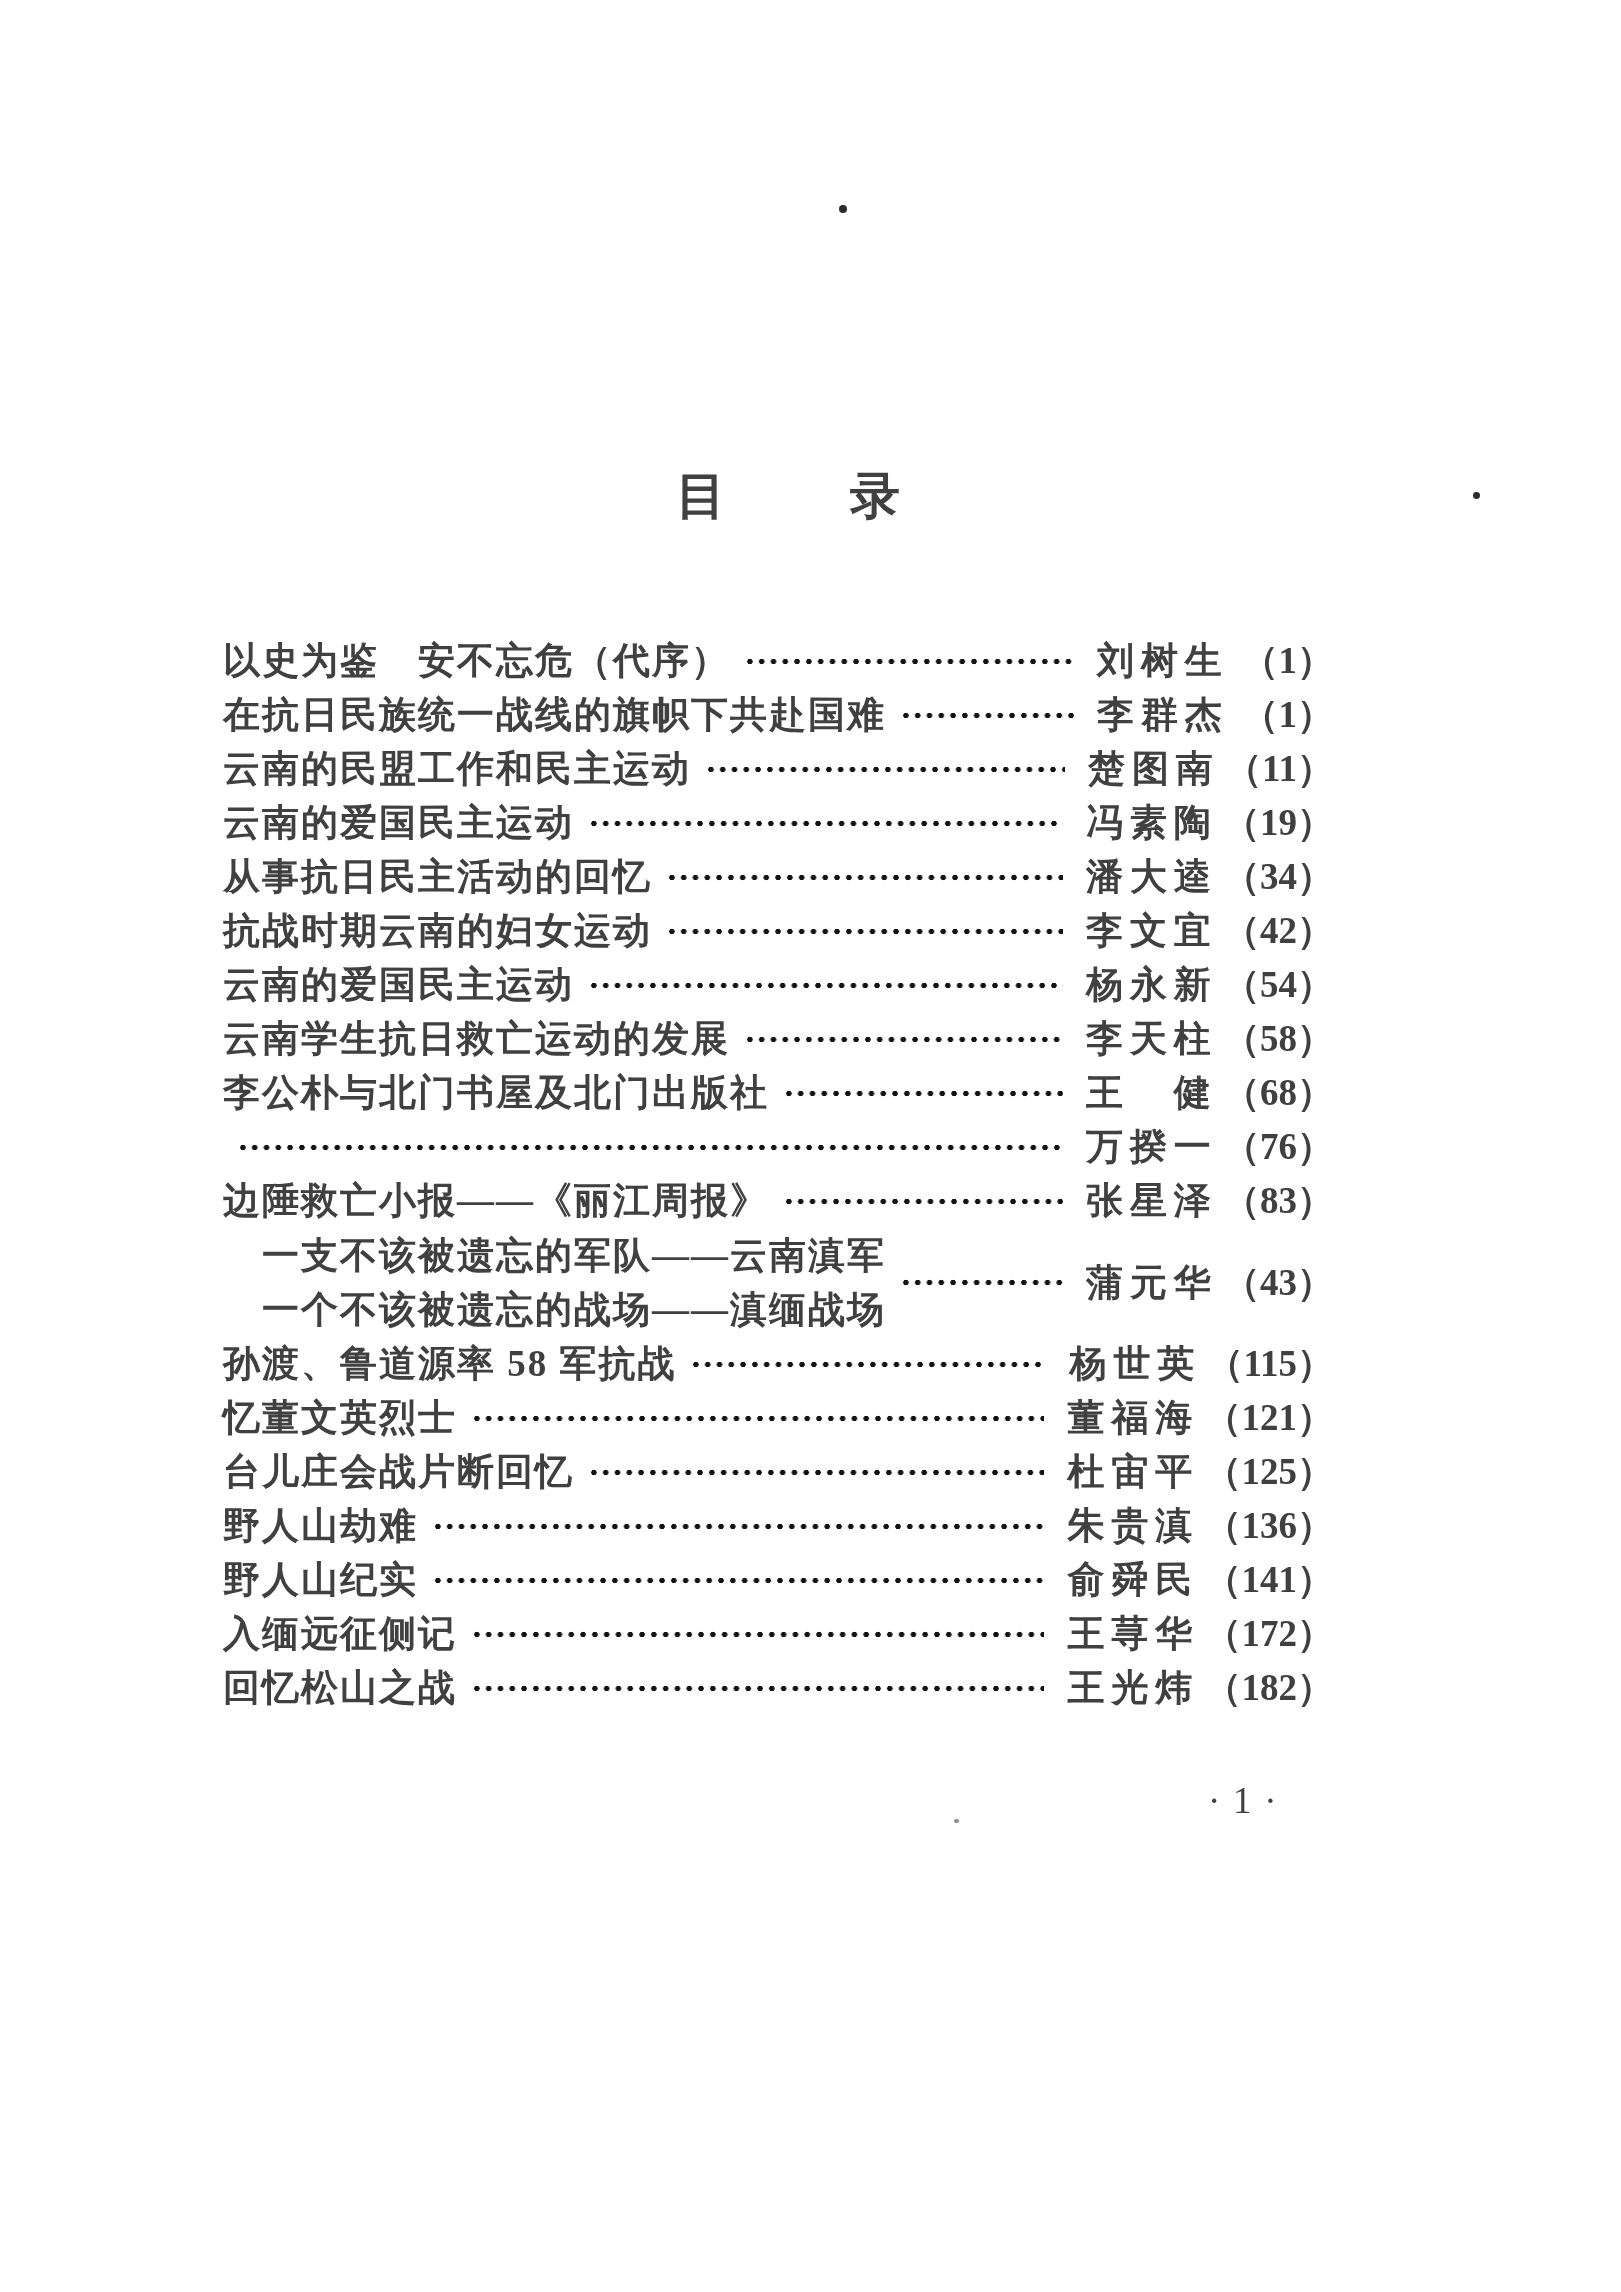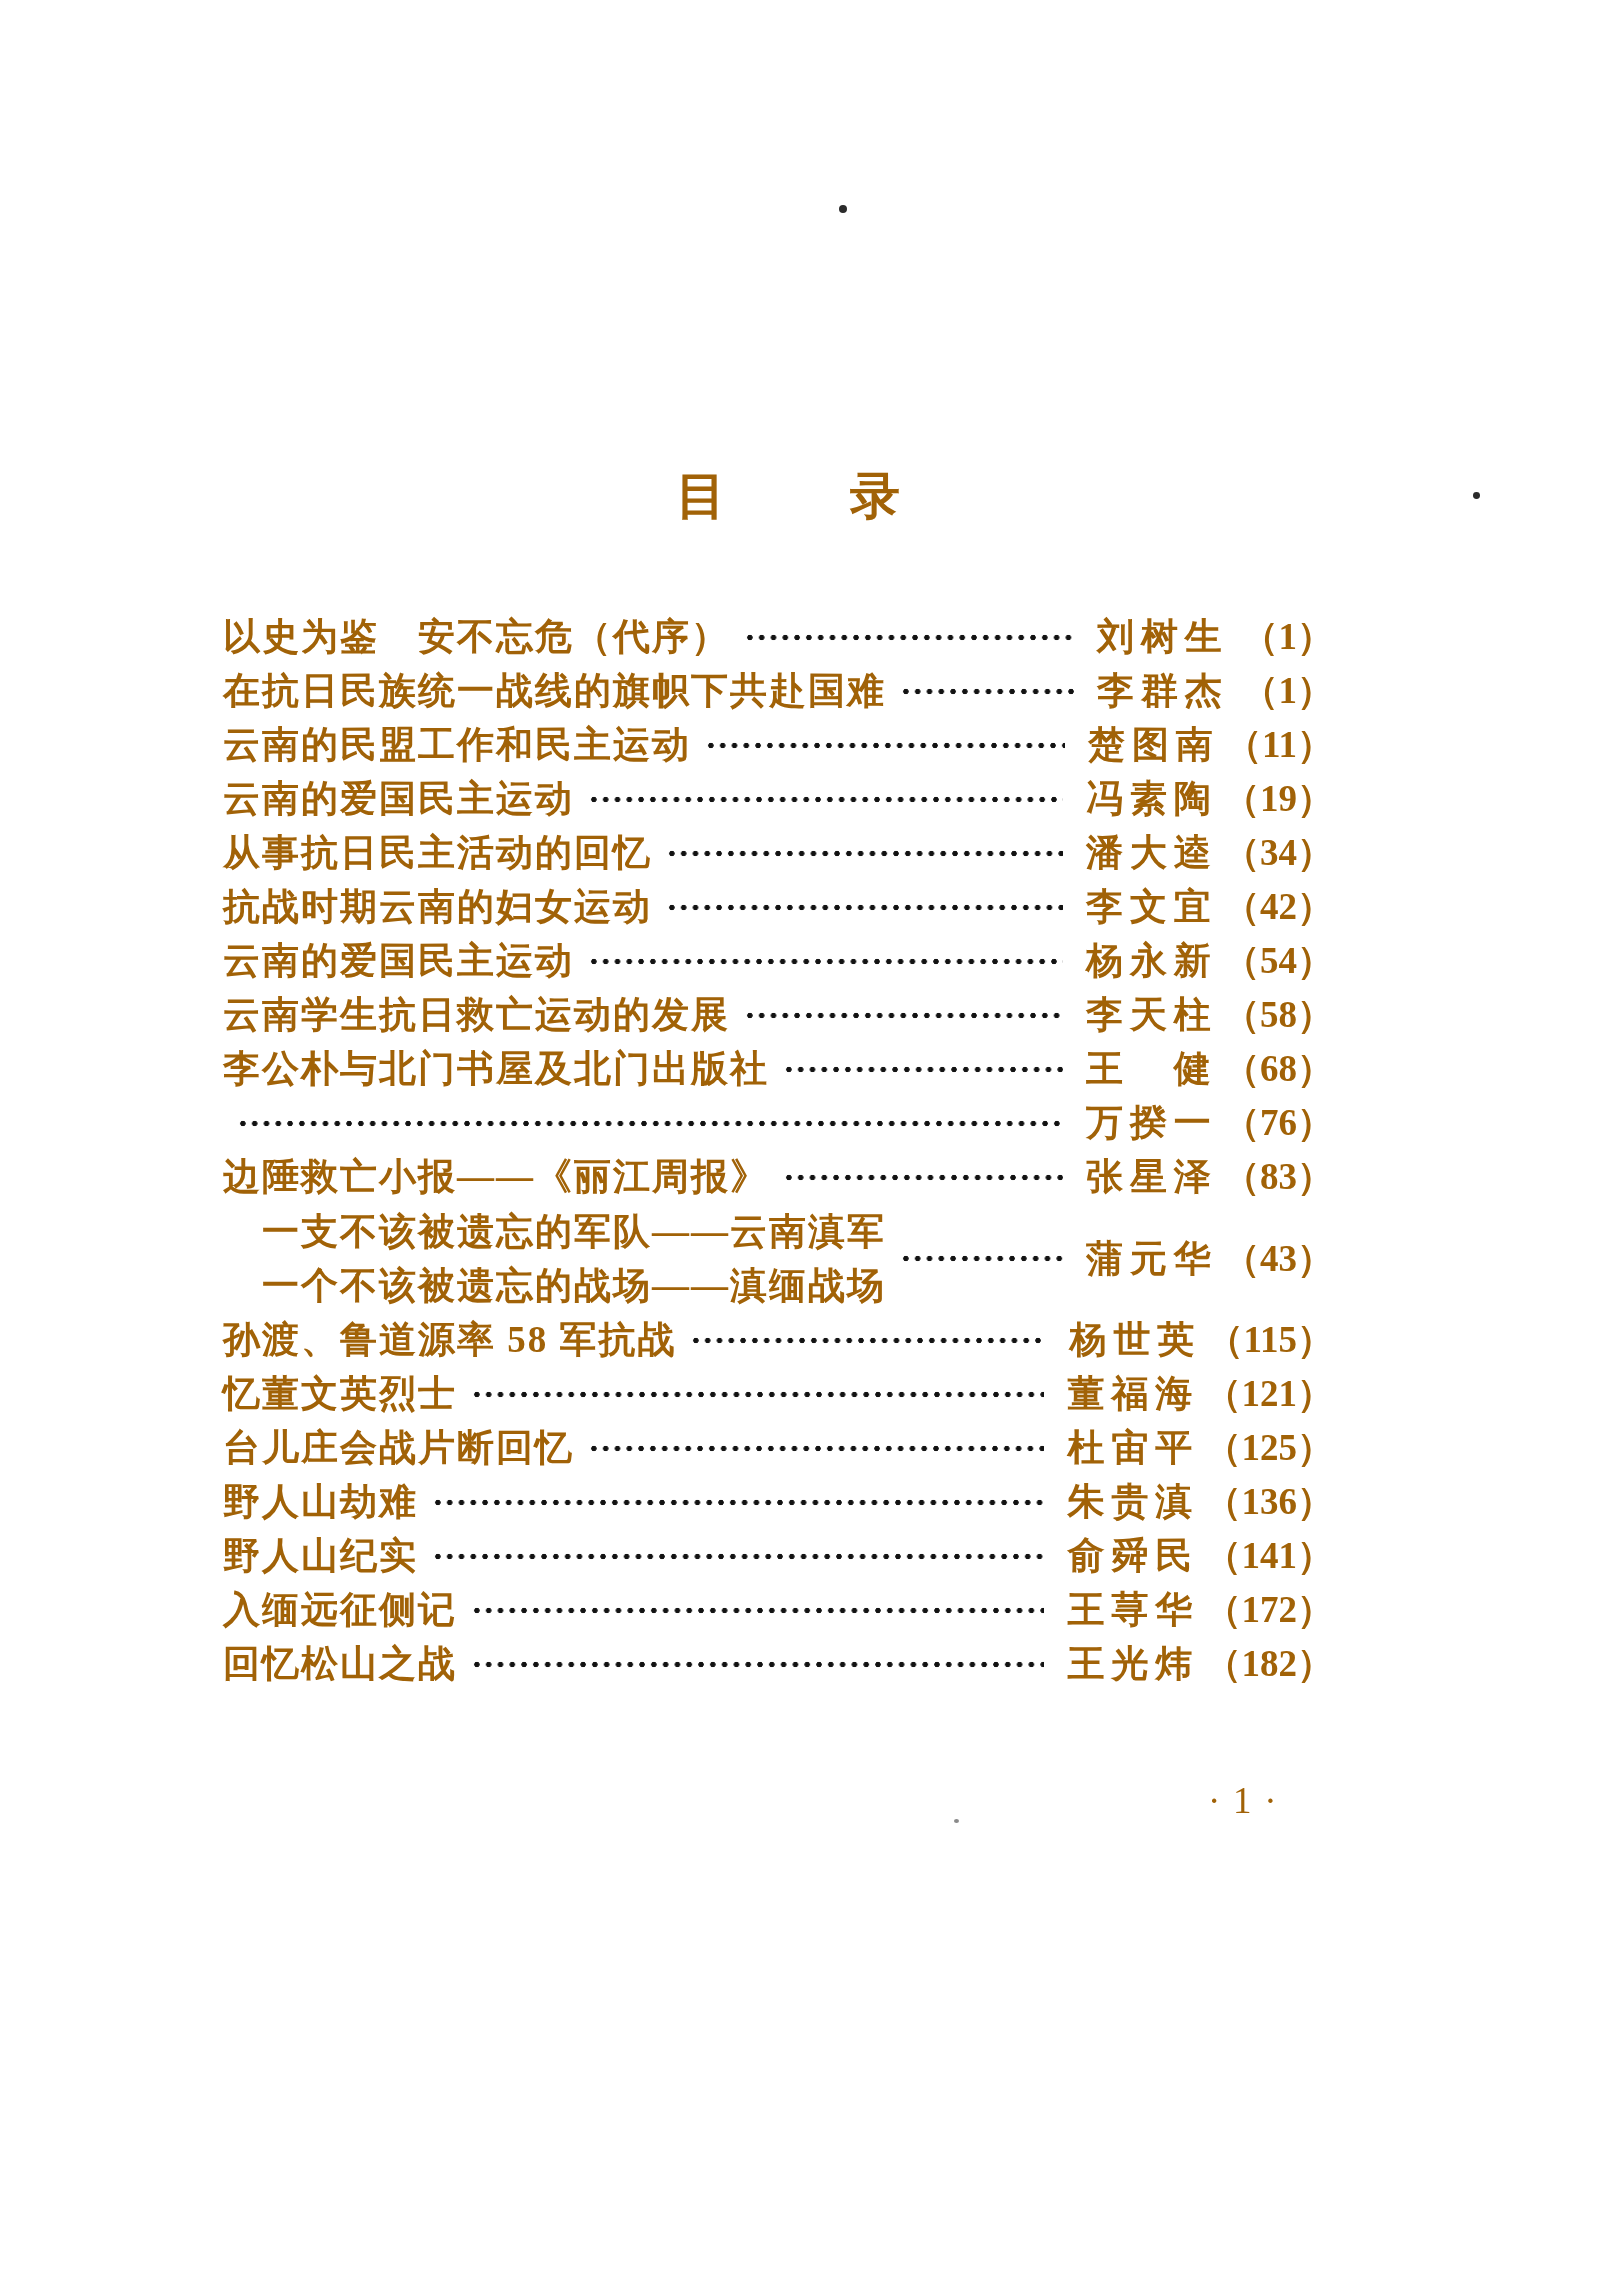--- a/index.html
+++ b/index.html
@@ -5,38 +5,38 @@
   html, body {
     margin: 0;
     padding: 0;
     background: #ffffff;
   }
   .sheet {
     position: relative;
     width: 1621px;
     height: 2293px;
     background: #ffffff;
-    color: #a16207;
+    color: #404040;
     font-family: "Liberation Serif", "DejaVu Serif", serif;
     overflow: hidden;
   }
   .doc-title {
     position: absolute;
     left: 676px;
     top: 437px;
     font-size: 50px;
     line-height: 1;
     font-weight: 700;
     letter-spacing: 37px;
     white-space: nowrap;
   }
   .toc-list {
     position: absolute;
     left: 223px;
-    top: 610px;
+    top: 634px;
     width: 1111px;
   }
   .toc-row {
     display: flex;
     align-items: center;
     height: 54px;
     font-size: 37px;
     font-weight: 600;
     white-space: nowrap;
   }

